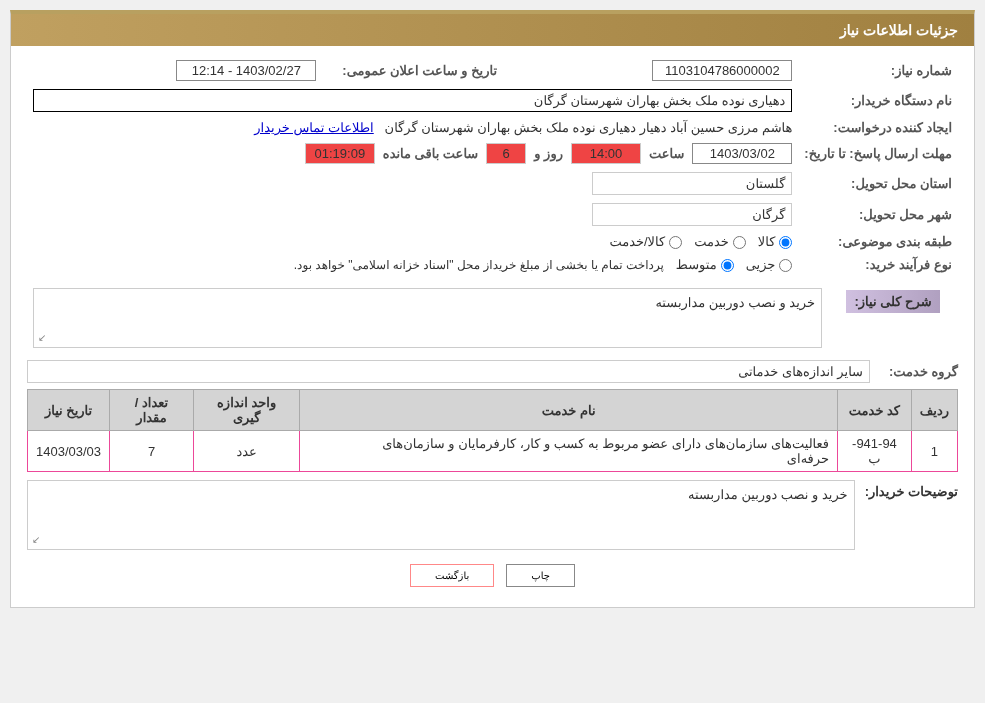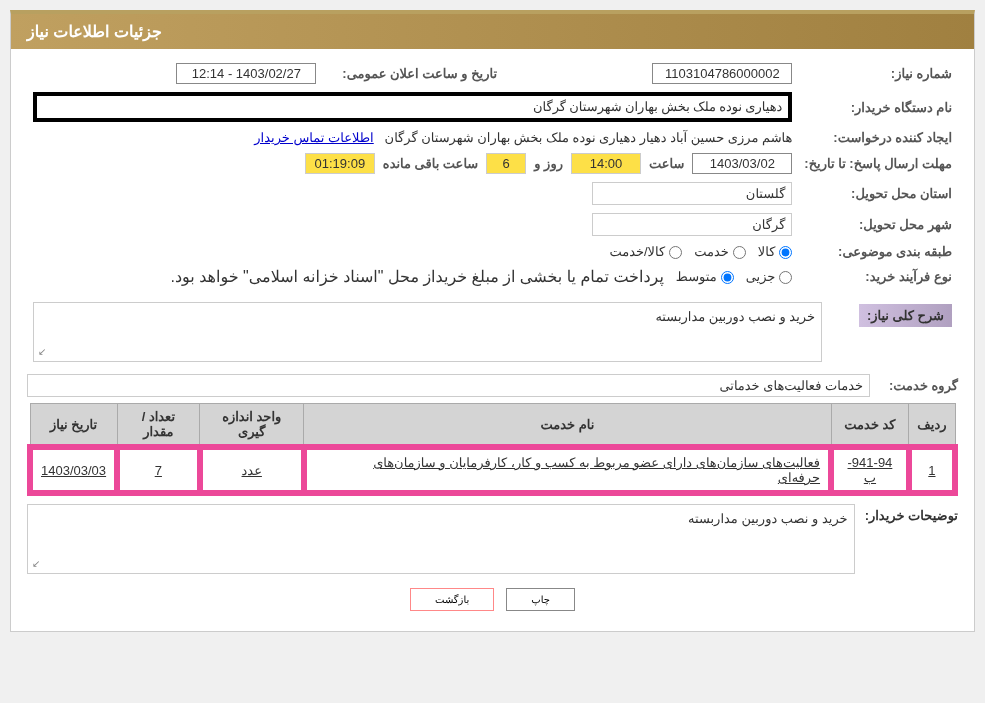--- a/index.html
+++ b/index.html
@@ -17,23 +17,23 @@
       padding: 10px;
     }
     .main-card {
       background: #fff;
       border: 1px solid #ccc;
       border-top: 4px solid #b8a060;
     }
     .card-header {
       background: linear-gradient(to left, #a08040, #c0a060);
       color: #fff;
-      text-align: left;
+      text-align: right;
       padding: 8px 16px;
-      font-size: 16px;
+      font-size: 14px;
       font-weight: bold;
     }
     .card-body {
       padding: 10px 16px;
     }
     .info-table {
       width: 100%;
       border-collapse: collapse;
       margin-bottom: 8px;
     }
@@ -52,26 +52,25 @@
       text-align: right;
     }
     .input-box {
       border: 1px solid #ccc;
       padding: 3px 6px;
       background: #fff;
       min-height: 22px;
       display: inline-block;
     }
     .input-box-full {
-      border: 4px solid #000000;
+      border: 1px solid #000000;
       padding: 3px 6px;
       background: #fff;
       width: 100%;
       min-height: 22px;
-      font-family: Liberation Serif, serif;
     }
     .date-box {
       border: 1px solid #888;
       padding: 2px 8px;
       background: #fff;
       min-width: 140px;
       display: inline-block;
       text-align: center;
     }
     .link-blue {
@@ -85,21 +84,21 @@
       gap: 8px;
       flex-wrap: wrap;
     }
     .time-label {
       font-weight: bold;
       color: #555;
     }
     .small-input {
       border: 1px solid #ccc;
       padding: 2px 4px;
-      background: #fde047;
+      background: #ef4444;
       min-width: 70px;
       text-align: center;
     }
     .radio-group {
       display: flex;
       gap: 12px;
       align-items: center;
     }
     .radio-group label {
       display: flex;
@@ -137,24 +136,23 @@
       margin-top: 6px;
     }
     .services-table th {
       background: #d4d4d4;
       border: 1px solid #aaa;
       padding: 5px 8px;
       text-align: center;
       font-weight: bold;
     }
     .services-table td {
-      border: 6px solid #ec4899;
+      border: 1px solid #ec4899;
       padding: 5px 8px;
       text-align: center;
-      text-decoration: underline;
     }
     .services-table tr:nth-child(even) td {
       background: #f9f9f9;
     }
     .tawzih-section {
       display: flex;
       align-items: flex-start;
       gap: 10px;
       margin: 8px 0;
     }
@@ -310,48 +308,48 @@
           <td class="value-cell" colspan="3">
             <div style="display:flex; align-items:center; gap:12px; flex-wrap:wrap;">
               <div class="radio-group">
                 <label>
                   <input type="radio" name="farayand" style=""> جزیی
                 </label>
                 <label>
                   <input type="radio" name="farayand" checked="" style=""> متوسط
                 </label>
               </div>
-              <span style="color:#333; font-size:16px;">پرداخت تمام یا بخشی از مبلغ خریداز محل "اسناد خزانه اسلامی" خواهد بود.</span>
+              <span style="color:#333; font-size:12px;">پرداخت تمام یا بخشی از مبلغ خریداز محل "اسناد خزانه اسلامی" خواهد بود.</span>
             </div>
           </td>
         </tr>
       </tbody>
         </table>
 
       <table class="info-table">
         <tbody>
             <tr>
-          <td class="label-cell" style="vertical-align:top; padding-top:6px;">
+          <td class="label-cell" style="vertical-align:top; padding-top:6px;text-align:center;">
             <div class="section-header" style="margin:0; padding:4px 8px; display:inline-block; width:auto; background:linear-gradient(to left, #b0a0c0, #d0c0e0); border:none;">شرح کلی نیاز:</div>
           </td>
           <td class="value-cell">
             <div class="shrh-box">
               <span>خرید و نصب دوربین مداربسته</span>
               <span class="shrh-box-arrow">↙</span>
             </div>
           </td>
         </tr>
       </tbody>
         </table>
 
 
       <div class="group-service-row">
         <span class="group-label">گروه خدمت:</span>
         <div class="input-box" style="flex:1;">
-          <span>خدمات فعالیت‌های خدماتی</span>
+          <span>سایر اندازه‌های خدماتی</span>
         </div>
       </div>
 
       <table class="services-table">
         <thead>
           <tr>
             <th>ردیف</th>
             <th>کد خدمت</th>
             <th>نام خدمت</th>
             <th>واحد اندازه گیری</th>

